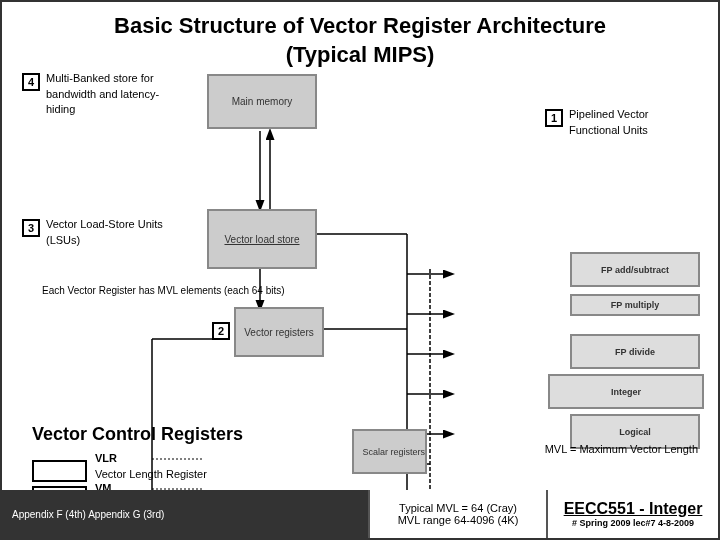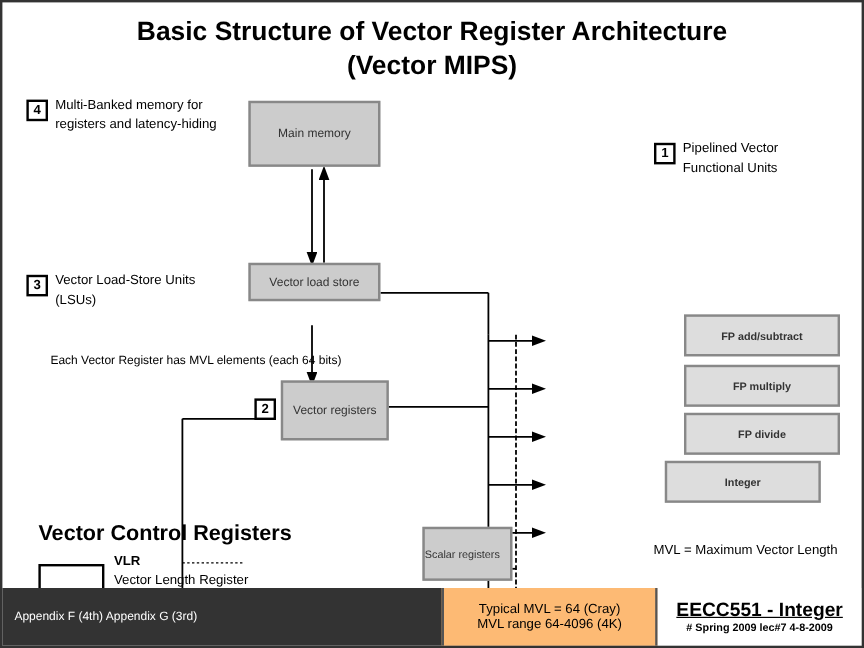--- a/index.html
+++ b/index.html
@@ -19,21 +19,20 @@
       border: 2px solid #333;
       position: relative;
       padding: 10px;
     }
 
     .title {
       text-align: center;
       font-size: 22px;
       font-weight: bold;
       line-height: 1.3;
-      margin-bottom: 10px;
     }
 
     .content-area {
       display: flex;
       position: relative;
       width: 100%;
       height: calc(100% - 70px);
     }
 
     
@@ -77,29 +76,30 @@
       font-size: 10px;
       color: #333;
     }
 
     
     .vls-box {
       position: absolute;
       top: 140px;
       left: 195px;
       width: 110px;
-      height: 32px;
+      height: 60px;
       border: 2px solid #888;
       background: #ccc;
       display: flex;
       align-items: center;
       justify-content: center;
       font-size: 10px;
       color: #333;
       text-align: center;
+      text-decoration: underline;
     }
 
     
     .vreg-box {
       position: absolute;
       top: 240px;
       left: 215px;
       width: 90px;
       height: 50px;
       border: 2px solid #888;
@@ -116,21 +116,21 @@
     .sreg-box {
       position: absolute;
       top: 360px;
       left: 340px;
       width: 75px;
       height: 45px;
       border: 2px solid #888;
       background: #ccc;
       display: flex;
       align-items: center;
-      justify-content: flex-start;
+      justify-content: flex-end;
       font-size: 9px;
       color: #333;
       text-align: center;
     }
 
     
     .fp-unit {
       position: absolute;
       border: 2px solid #888;
       background: #ddd;
@@ -179,21 +179,21 @@
     .bottom-appendix {
       color: #fff;
       font-size: 10px;
       display: flex;
       align-items: center;
       padding: 0 10px;
       flex: 1;
     }
 
     .bottom-typical {
-      background: #fdba74;
+      background: #ffffff;
       color: #000;
       font-size: 11px;
       display: flex;
       flex-direction: column;
       justify-content: center;
       align-items: center;
       padding: 0 12px;
       min-width: 180px;
       border-left: 2px solid #555;
       border-right: 2px solid #555;
@@ -255,21 +255,21 @@
       line-height: 1.4;
     }
   </style>
 </head>
 <body>
 
 <div class="slide">
 
   <div class="title">
     <span>Basic Structure of Vector Register Architecture</span><br>
-    <span>(Vector MIPS)</span>
+    <span>(Typical MIPS)</span>
   </div>
 
   <div class="content-area">
 
     <svg class="arrows-svg">
 
       <line x1="248" y1="62" x2="248" y2="140" stroke="#000" stroke-width="1.5" marker-end="url(#arrow)"></line>
 
       <line x1="248" y1="192" x2="248" y2="240" stroke="#000" stroke-width="1.5" marker-end="url(#arrow)"></line>
 
@@ -297,21 +297,21 @@
 
       <defs>
         <marker id="arrow" markerWidth="8" markerHeight="8" refX="6" refY="3" orient="auto">
           <path d="M0,0 L0,6 L8,3 z" fill="#000"></path>
         </marker>
       </defs>
     </svg>
 
     <div class="label-item" style="position:absolute; top:2px; left:10px; width:165px;">
       <div class="num-box">4</div>
-      <div class="label-text">Multi-Banked memory for registers and latency-hiding</div>
+      <div class="label-text">Multi-Banked store for bandwidth and latency-hiding</div>
     </div>
 
     <div class="main-memory-box">
       <span>Main memory</span>
     </div>
 
     <div class="label-item pipelined-label" style="position:absolute; top:38px; right:8px; width:155px;">
       <div class="num-box">1</div>
       <div class="label-text">Pipelined Vector Functional Units</div>
     </div>
@@ -332,28 +332,31 @@
     <div style="position:absolute; top:238px; left:200px; display:flex; align-items:flex-start;">
       <div class="num-box" style="margin-right:4px; margin-top:15px;">2</div>
       <div class="vreg-box" style="position:relative; top:0; left:0;text-align:right;">
         <span>Vector registers</span>
       </div>
     </div>
 
     <div class="fp-unit" style="top:183px; right:8px; width:130px; height:35px;">
       <span>FP add/subtract</span>
     </div>
-    <div class="fp-unit" style="top:225px; right:8px; width:130px; height:35px;align-items:center;">
+    <div class="fp-unit" style="top:225px; right:8px; width:130px; height:22px;align-items:center;">
       <span>FP multiply</span>
     </div>
     <div class="fp-unit" style="top:265px; right:8px; width:130px; height:35px;">
       <span>FP divide</span>
     </div>
-    <div class="fp-unit" style="top:305px; right:24px; width:130px; height:35px;">
+    <div class="fp-unit" style="top:305px; right:4px; width:156px; height:35px;">
       <span>Integer</span>
+    </div>
+    <div class="fp-unit" style="top:345px; right:8px; width:130px; height:35px;">
+      <span>Logical</span>
     </div>
 
     <div class="sreg-box">
       <span>Scalar registers</span>
     </div>
 
     <div class="vcr-label">Vector Control Registers</div>
 
     <div style="position:absolute; top:382px; left:20px; display:flex; align-items:flex-end;">
       <div class="reg-box" style="width:55px; height:22px;"></div>

